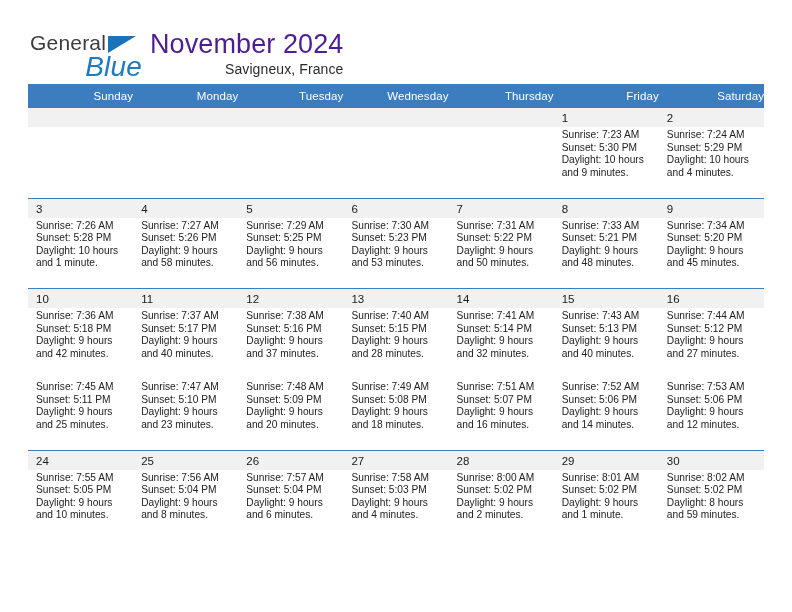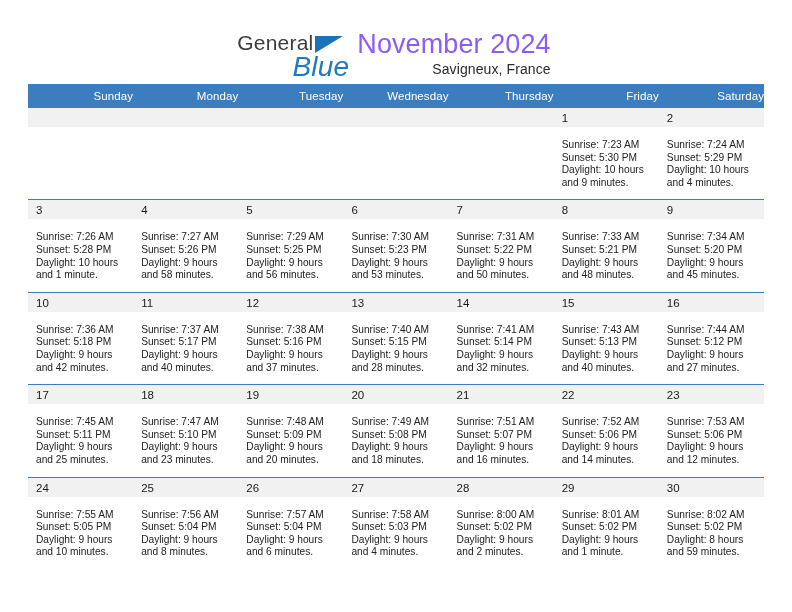--- a/index.html
+++ b/index.html
@@ -7,40 +7,40 @@
     width:792px; height:612px;
     background:#ffffff;
     font-family:"Liberation Sans", sans-serif;
     color:#1a1a1a;
     overflow:hidden;
   }
   .page { position:relative; width:792px; height:612px; padding:0; }
 
   
   .header {
-    display:flex; align-items:flex-start; justify-content:center;
-    padding:28px 28px 0 24px; height:76px;
+    display:flex; align-items:flex-start; justify-content:flex-start;
+    padding:28px 28px 0 30px; height:76px;
   }
   .logo { position:relative; width:120px; height:52px; padding-top:4px; }
   .logo-general {
     font-size:21px; color:#3c3c3c; letter-spacing:.2px; line-height:22px;
     font-family:"Liberation Sans", sans-serif;
   }
   .logo-blue {
     font-size:28px; color:#1f7ac0; letter-spacing:.2px; line-height:20px;
     text-align:right; padding-right:8px; margin-top:3px;font-style:italic;
   }
   .logo-tri {
     position:absolute; left:78px; top:8px; width:0; height:0;
     border-left:28px solid #1b72b8;
     border-bottom:17px solid transparent;
   }
   .title-wrap { text-align:right; padding-top:0px; }
   .cal-title {
-    font-size:27px; font-weight:400; color:#8b5cf6; line-height:32px;
+    font-size:27px; font-weight:400; color:#4c1d95; line-height:32px;
     letter-spacing:.1px;
   }
   .cal-sub {
     font-size:14px; font-weight:400; color:#2b2b2b; margin-top:1px;
     letter-spacing:.1px;
   }
 
   
   .calendar { margin:8px 28px 0 28px; width:736px; }
   .cal-table { width:100%; border-collapse:collapse; table-layout:fixed; }
@@ -53,21 +53,21 @@
     background:#f1f1f1;
     font-size:11.5px; color:#1a1a1a;
     padding:4px 0 3px 8px;
     border-top:1.4px solid #3b7dbf;
     height:17px; vertical-align:top;
   }
   .daynum-row.first td { border-top:none; }
   .info-row td {
     background:#ffffff;
     font-size:10.2px; color:#222222; line-height:12.6px;
-    padding:12px 6px 10px 8px;
+    padding:2px 6px 10px 8px;
     vertical-align:top; height:71px;
   }
   .info-line { display:block; white-space:normal; }
 </style>
 </head>
 <body>
 
 <div class="page">
 
   <div class="header">
@@ -248,29 +248,20 @@
               <span class="info-line">Daylight: 9 hours</span>
               <span class="info-line">and 40 minutes.</span>
             </td>
             <td>
               <span class="info-line">Sunrise: 7:44 AM</span>
               <span class="info-line">Sunset: 5:12 PM</span>
               <span class="info-line">Daylight: 9 hours</span>
               <span class="info-line">and 27 minutes.</span>
             </td>
           </tr>
-          <tr class="daynum-row">
-            <td>17</td>
-            <td>18</td>
-            <td>19</td>
-            <td>20</td>
-            <td>21</td>
-            <td>22</td>
-            <td>23</td>
-          </tr>
           <tr class="info-row">
             <td>
               <span class="info-line">Sunrise: 7:45 AM</span>
               <span class="info-line">Sunset: 5:11 PM</span>
               <span class="info-line">Daylight: 9 hours</span>
               <span class="info-line">and 25 minutes.</span>
             </td>
             <td>
               <span class="info-line">Sunrise: 7:47 AM</span>
               <span class="info-line">Sunset: 5:10 PM</span>

